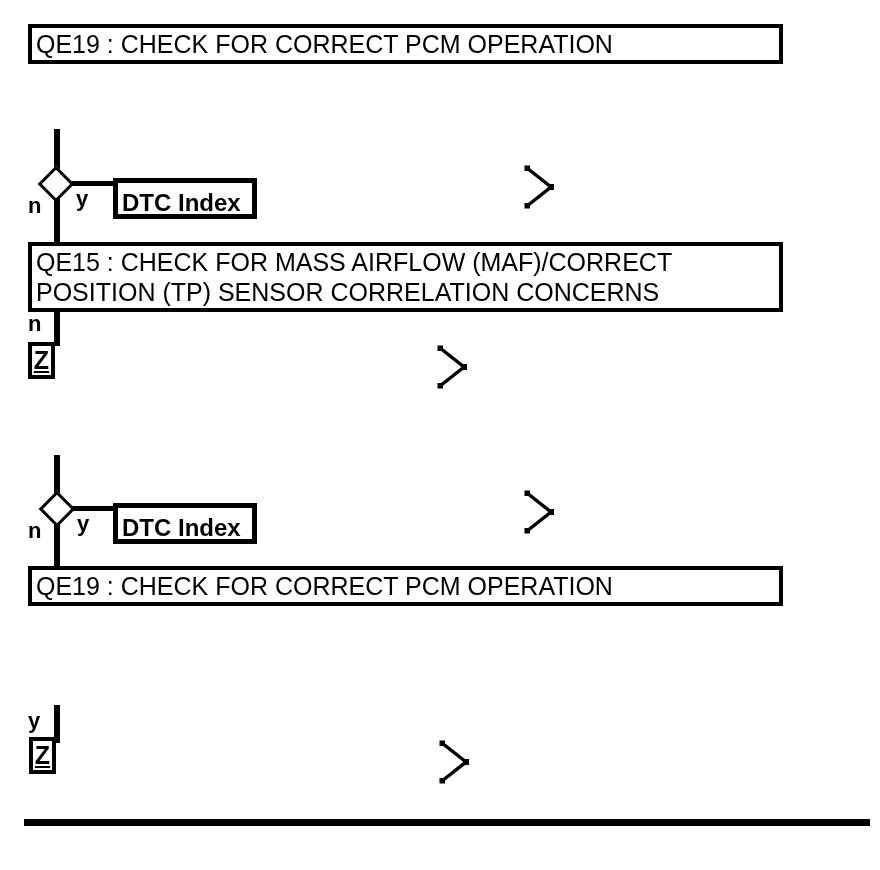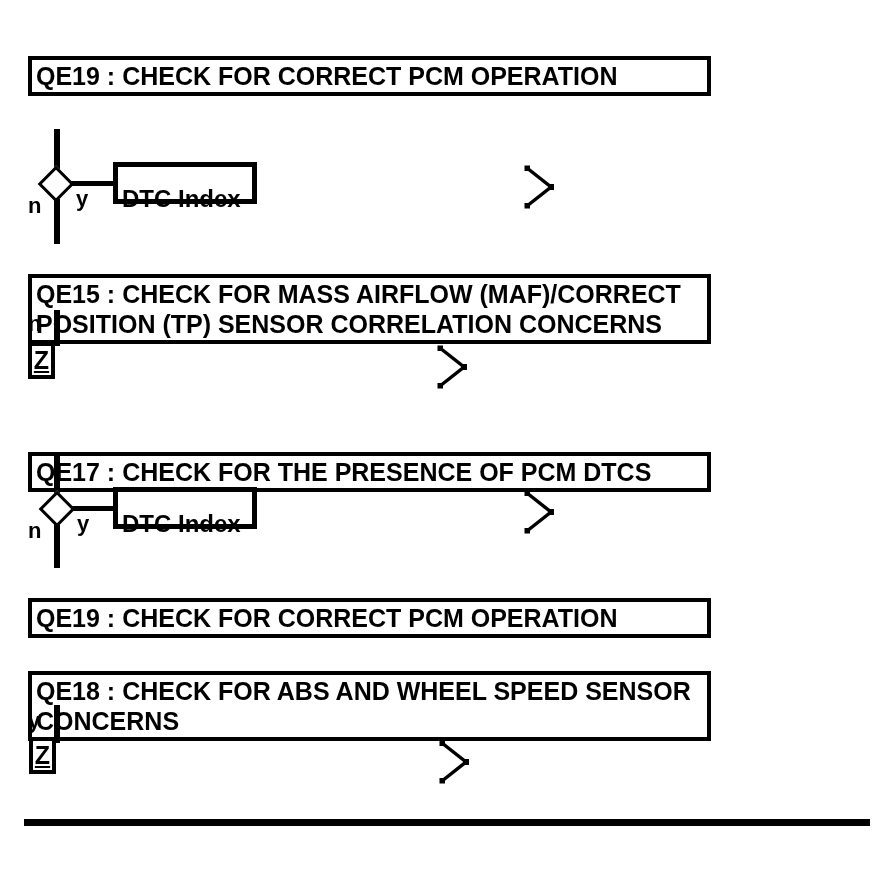--- a/index.html
+++ b/index.html
@@ -3,30 +3,31 @@
 <meta charset="utf-8">
 <style>
   :root { --ink:#000000; --paper:#ffffff; }
   html,body{margin:0;padding:0;background:var(--paper);}
   .canvas{
     position:relative;width:880px;height:870px;background:var(--paper);
     font-family:"Liberation Sans","DejaVu Sans",sans-serif;color:var(--ink);
     overflow:hidden;
   }
   .pbox{
-    position:absolute;left:28px;width:683px;box-sizing:border-box;
+    position:absolute;left:28px;width:755px;box-sizing:border-box;
     border:4px solid var(--ink);background:var(--paper);
-    font-weight:bold;font-size:25px;line-height:30px;
-    padding:1px 4px;white-space:pre-line;letter-spacing:0px;margin-top:32px;
+    font-weight:normal;font-size:25px;line-height:30px;
+    padding:1px 4px;white-space:pre-line;letter-spacing:0px;
   }
   .dtc{
     position:absolute;left:113px;width:144px;height:41px;box-sizing:border-box;
     border:5px solid var(--ink);background:var(--paper);
-    font-weight:bold;font-size:24px;line-height:31px;padding:16px 4px;
+    font-weight:bold;font-size:24px;line-height:31px;padding:4px 4px;
     white-space:nowrap;
+    margin-top:16px;
   }
   .vline{position:absolute;width:6px;background:var(--ink);}
   .hline{position:absolute;height:5px;background:var(--ink);}
   .diamond{
     position:absolute;width:20px;height:20px;border:3px solid var(--ink);
     background:var(--paper);transform:rotate(45deg);
   }
   .blabel{
     position:absolute;font-weight:bold;font-size:22px;line-height:22px;
   }
@@ -41,24 +42,21 @@
   .bottom-rule{position:absolute;left:24px;top:819px;width:846px;height:7px;background:var(--ink);}
 </style>
 </head>
 <body>
 
 <div class="canvas">
 
   <div class="pbox" style="top:24px">QE19 : CHECK FOR CORRECT PCM OPERATION</div>
   <div class="pbox" style="top:242px">QE15 : CHECK FOR MASS AIRFLOW (MAF)/CORRECT
 POSITION (TP) SENSOR CORRELATION CONCERNS</div>
-  <div class="pbox" style="top:420px">QE17 : CHECK FOR THE PRESENCE OF PCM DTCS</div>
   <div class="pbox" style="top:566px">QE19 : CHECK FOR CORRECT PCM OPERATION</div>
-  <div class="pbox" style="top:639px">QE18 : CHECK FOR ABS AND WHEEL SPEED SENSOR
-CONCERNS</div>
 
   <div class="vline" style="left:54px;top:129px;height:44px"></div>
   <div class="diamond" style="left:43px;top:171px"></div>
   <div class="hline" style="left:71px;top:181px;width:44px"></div>
   <div class="blabel" style="left:76px;top:188px">y</div>
   <div class="blabel" style="left:28px;top:195px">n</div>
   <div class="dtc" style="top:162px">DTC Index</div>
   <div class="vline" style="left:54px;top:199px;height:45px"></div>
 
   <div class="chev" style="left:523px;top:163px">

